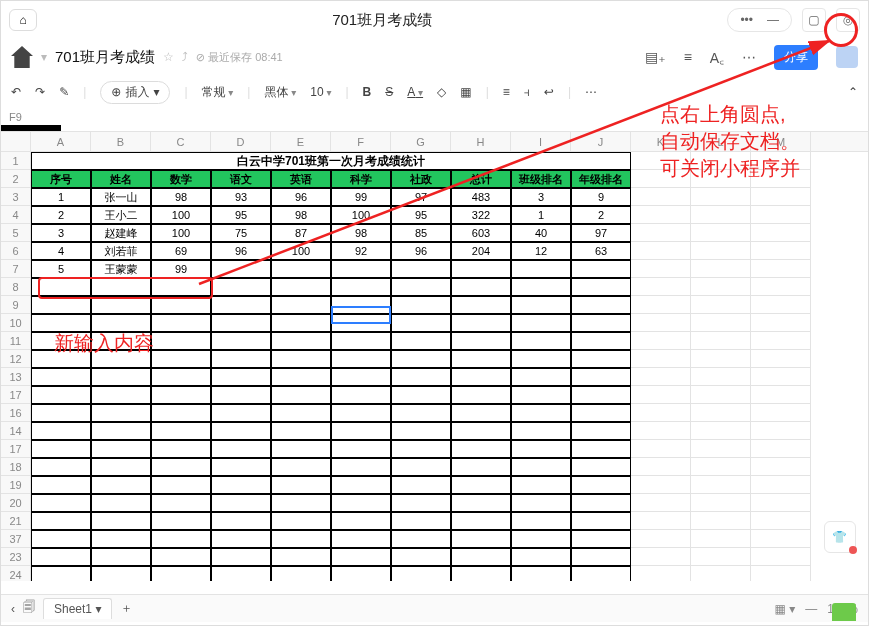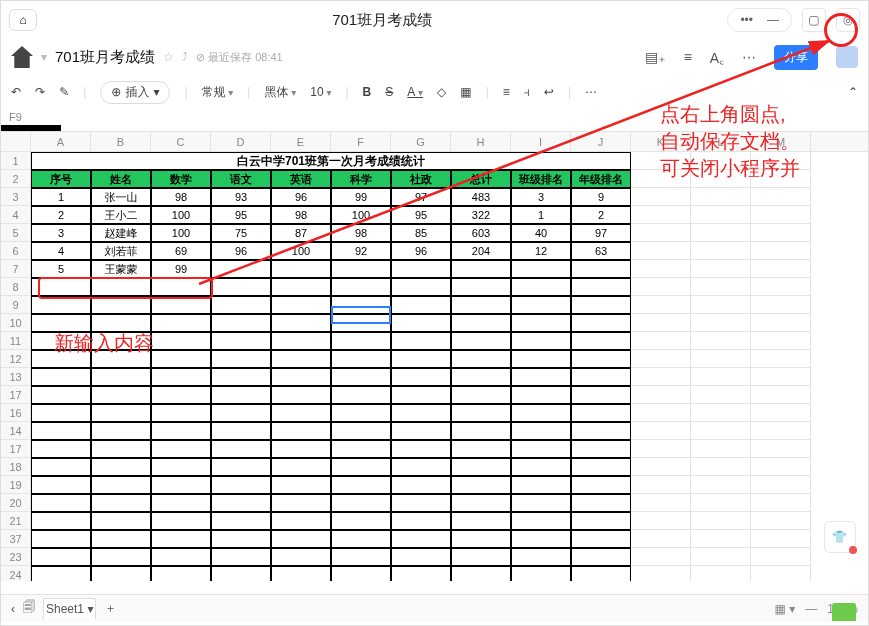--- a/index.html
+++ b/index.html
@@ -188,21 +188,21 @@
   .datacell { border:1px solid #000 !important; }
   
   .tabrow {
     position:absolute;bottom:3px;left:0;right:0;height:28px;
     display:flex;align-items:center;gap:8px;padding:0 10px;
     font-size:12px;color:#555;
     border-top:1px solid #e3e3e3;
     background:#fafafa;
   }
   .tabrow .tab {
-    padding:3px 2px;border:1px solid #ddd;border-bottom:none;
+    padding:3px 10px;border:1px solid #ddd;border-bottom:none;
     background:#fff;border-radius:3px 3px 0 0;
   }
   .tabrow .zoom {
     margin-left:auto;display:flex;gap:10px;align-items:center;color:#888;
   }
   
   .anno-callout {
     position:absolute;
     top:100px; left:659px;
     font-size:20px;

